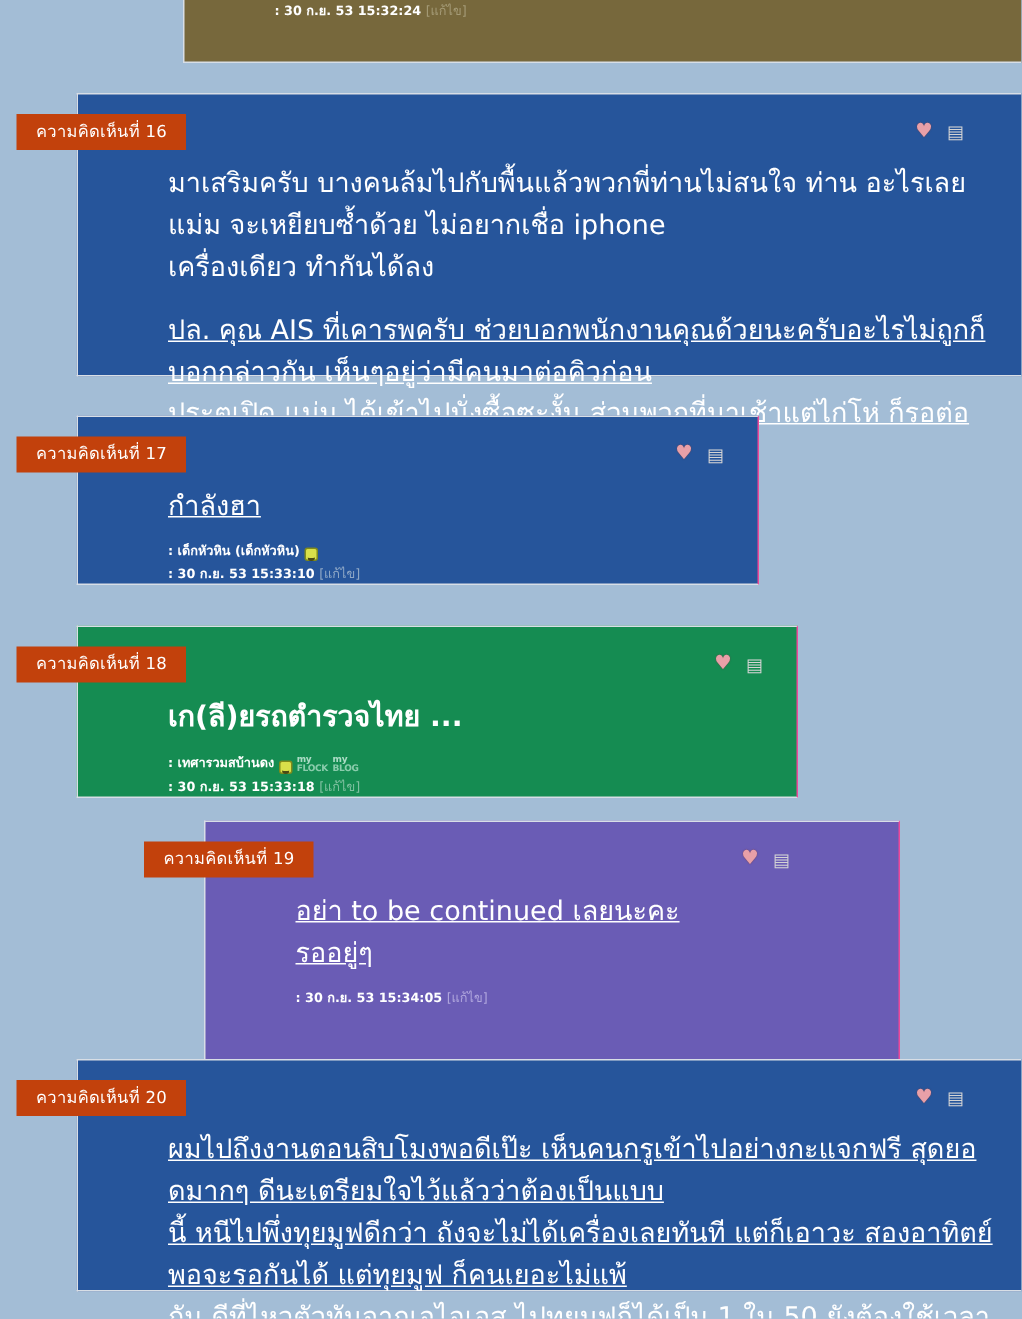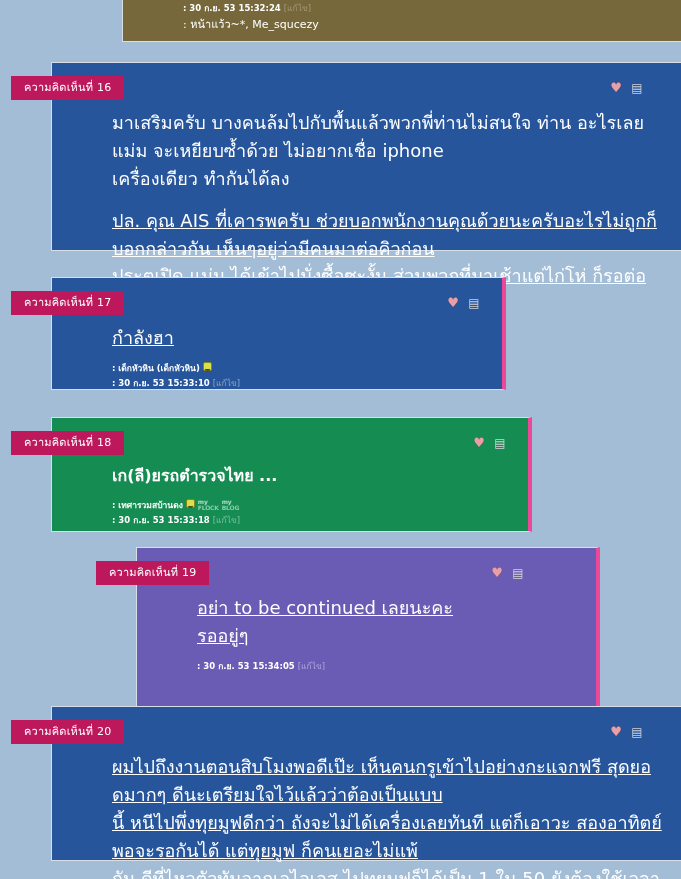--- a/index.html
+++ b/index.html
@@ -24,38 +24,38 @@
     width: 681px;
     height: 879px;
   }
 
   
   .comment {
     position: absolute;
     border: 1px solid #d8dee6;
     border-right: none;
   }
-  .comment.narrow { border-right: 4px solid #ec4899; }
+  .comment.narrow { border-right: 1px solid #ec4899; }
 
   .cmt-brown  { background: #77683c; }
   .cmt-blue   { background: #26559b; }
   .cmt-green  { background: #158c52; }
   .cmt-purple { background: #6a5cb5; }
 
   
   .cmt-head {
     position: relative;
     height: 46px;
   }
 
   .badge {
     position: absolute;
     top: 13px;
     left: -41px;
-    background: #be185d;
+    background: #c2410c;
     color: #ffffff;
     font-size: 11px;
     line-height: 1;
     padding: 6px 13px 7px 13px;
     white-space: nowrap;
     letter-spacing: .2px;
   }
 
   .icons {
     position: absolute;
@@ -81,31 +81,31 @@
     padding: 0 18px 4px 60px;
   }
 
   .msg {
     font-size: 18px;
     line-height: 1.55;
     margin: 0 0 14px 0;
     color: #ffffff;
     white-space: pre-wrap;
   }
-  .msg.bold { font-weight: bold; font-size: 16px; margin-bottom: 10px; }
+  .msg.bold { font-weight: bold; font-size: 19px; margin-bottom: 10px; }
   .msg.last { margin-bottom: 10px; text-decoration: underline; }
 
   .meta {
     font-size: 8.5px;
     line-height: 1.45;
     font-weight: bold;
     color: #ffffff;
     margin: 0 0 3px 0;
     display: flex;
-    align-items: flex-start;
+    align-items: flex-end;
     gap: 3px;
     flex-wrap: wrap;
   }
   .meta .soft { font-weight: normal; color: #8fa8c6; }
   .cmt-green .meta .soft { color: #7fc0a0; }
   .cmt-purple .meta .soft { color: #b0a6dd; }
   .cmt-brown .meta .soft { color: #a49a76; }
 
   .meta-line2 { margin-top: 1px; }
 
@@ -149,23 +149,20 @@
 <body>
 
 <div class="page">
 
   <div class="comment cmt-brown" style="left:122px; top:-60px; width:559px; height:102px; border-top:none;">
     <div class="cmt-body" style="padding-top:62px;">
       <div class="meta">
         <span>: 30 ก.ย. 53 15:32:24</span>
         <span class="soft">[แก้ไข]</span>
       </div>
-      <div class="meta meta-line2 plain-line">
-        <span>: หน้าแว้ว~*, Me_squcezy</span>
-      </div>
     </div>
   </div>
 
   <div class="comment cmt-blue" style="left:51px; top:62px; width:630px; height:189px;">
     <div class="cmt-head">
       <div class="badge">ความคิดเห็นที่ 16</div>
       <div class="icons" style="right:37px;">
         <span class="ico ico-heart">♥</span>
         <span class="ico ico-save">▤</span>
       </div>

